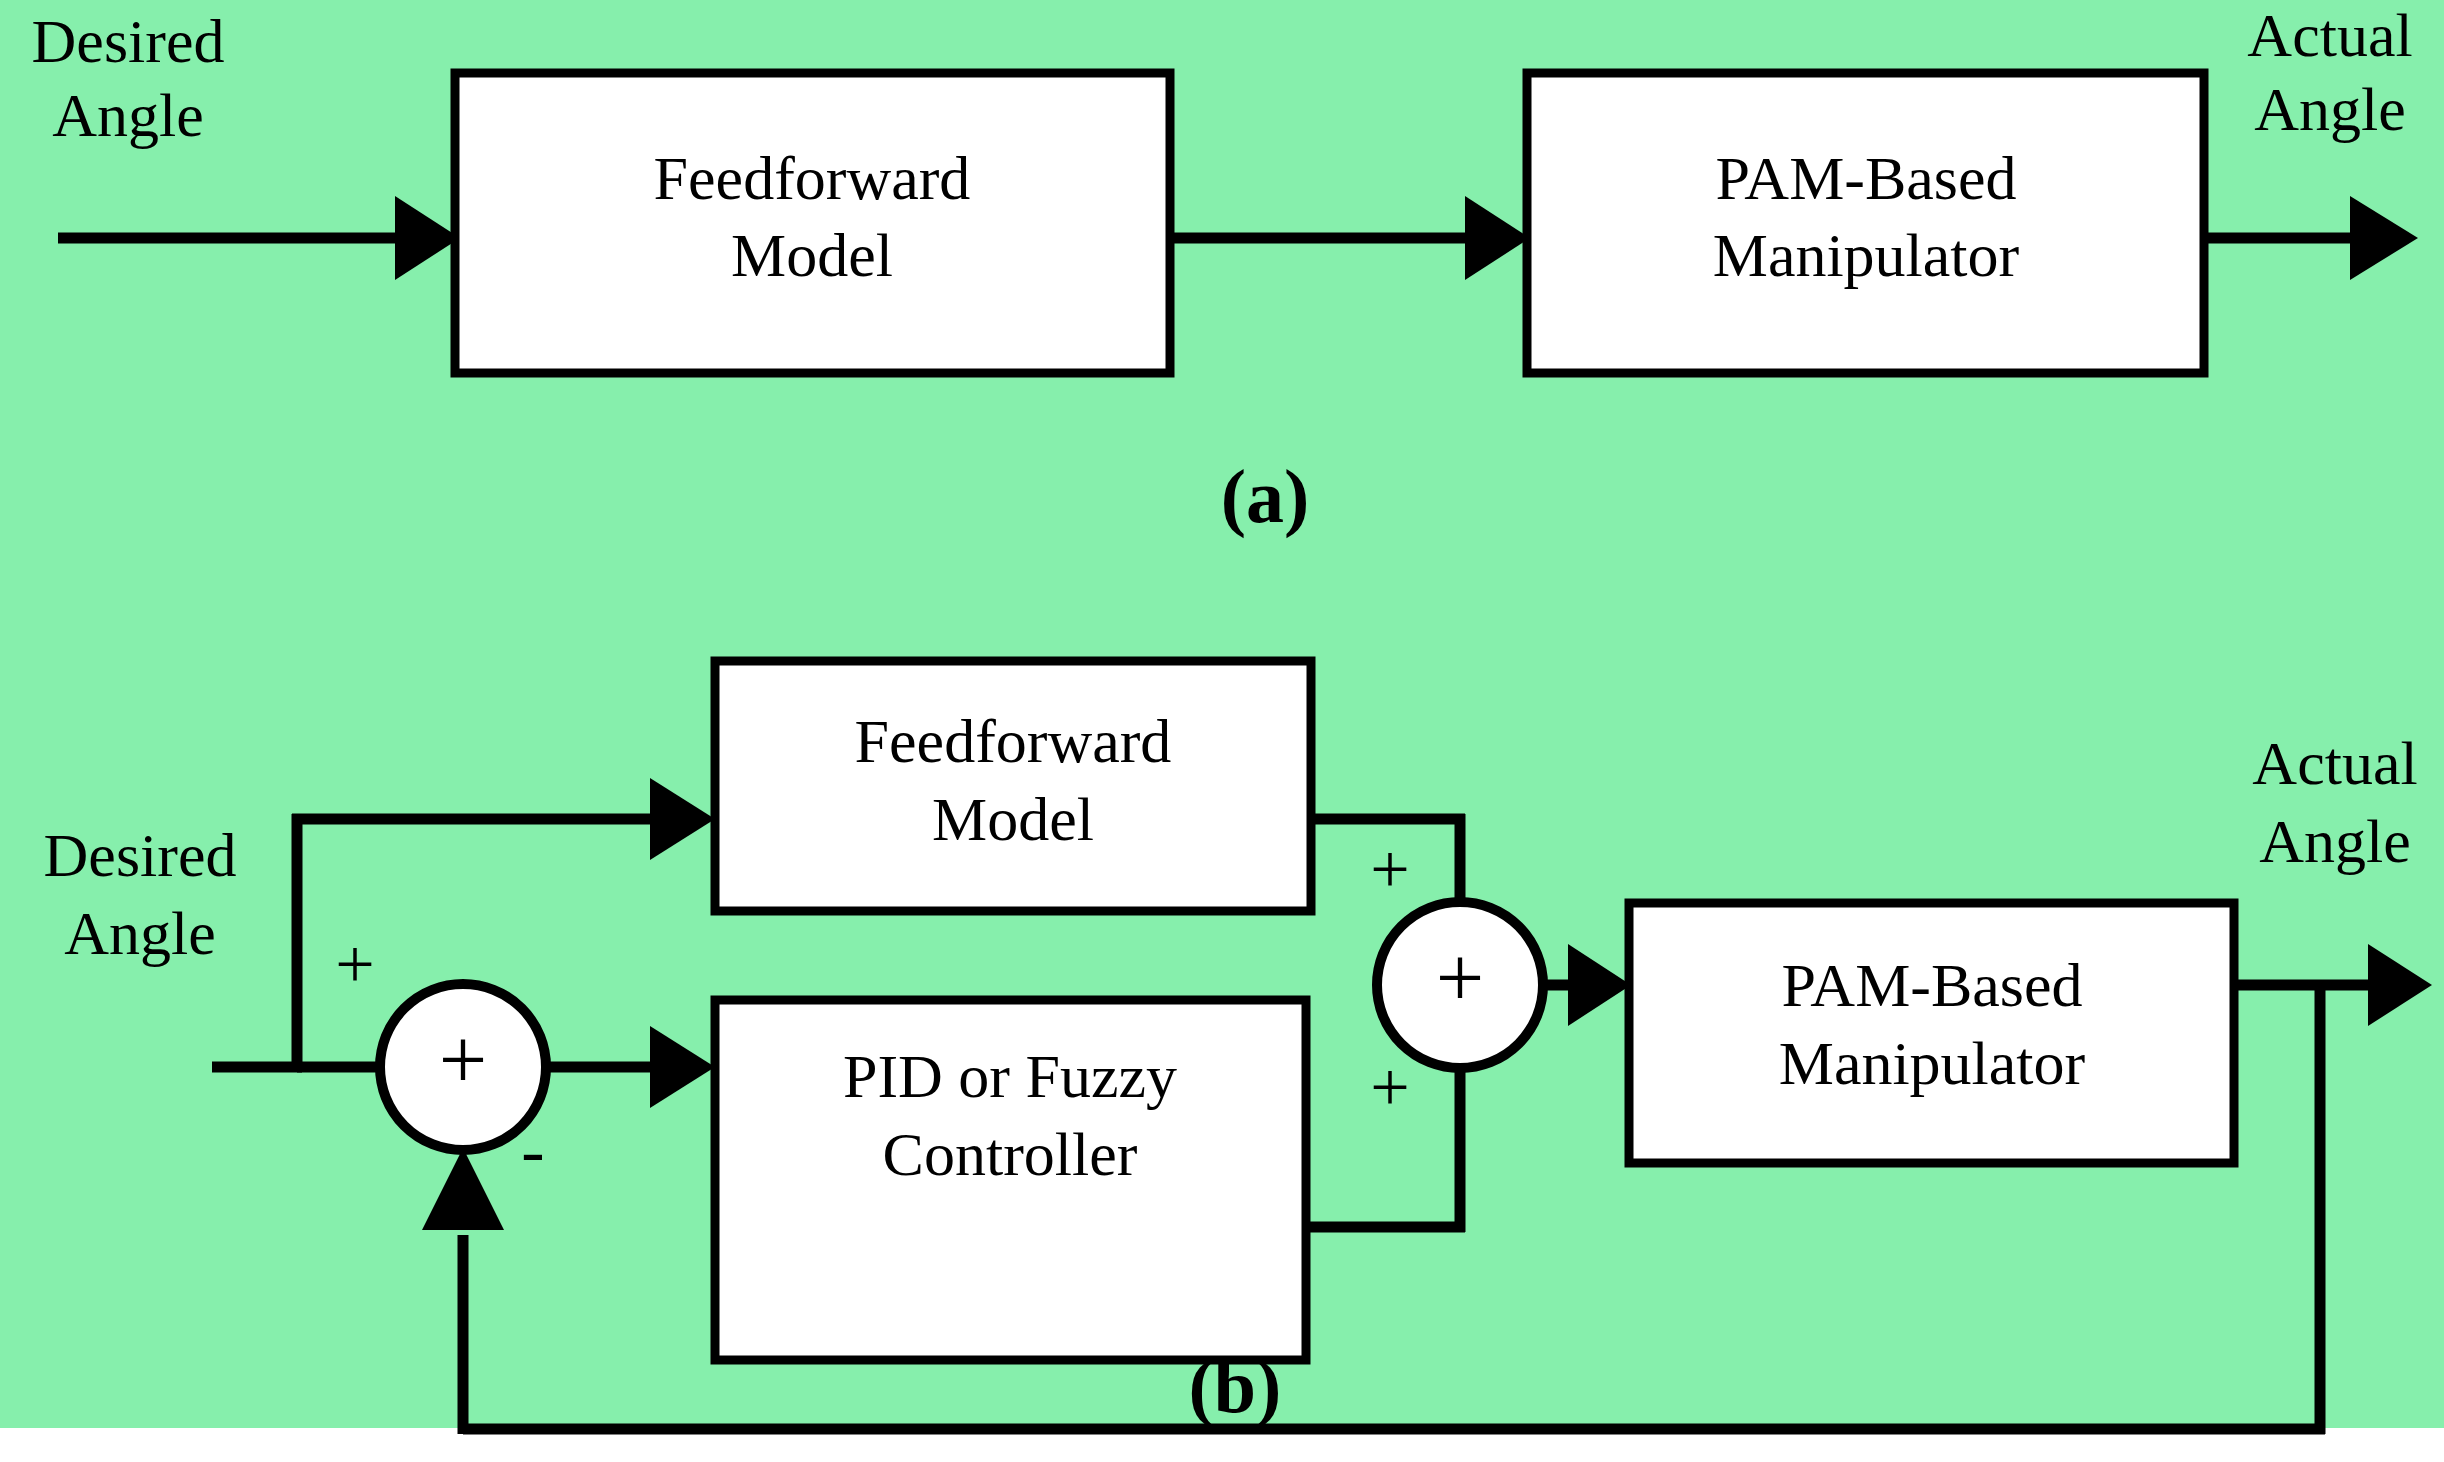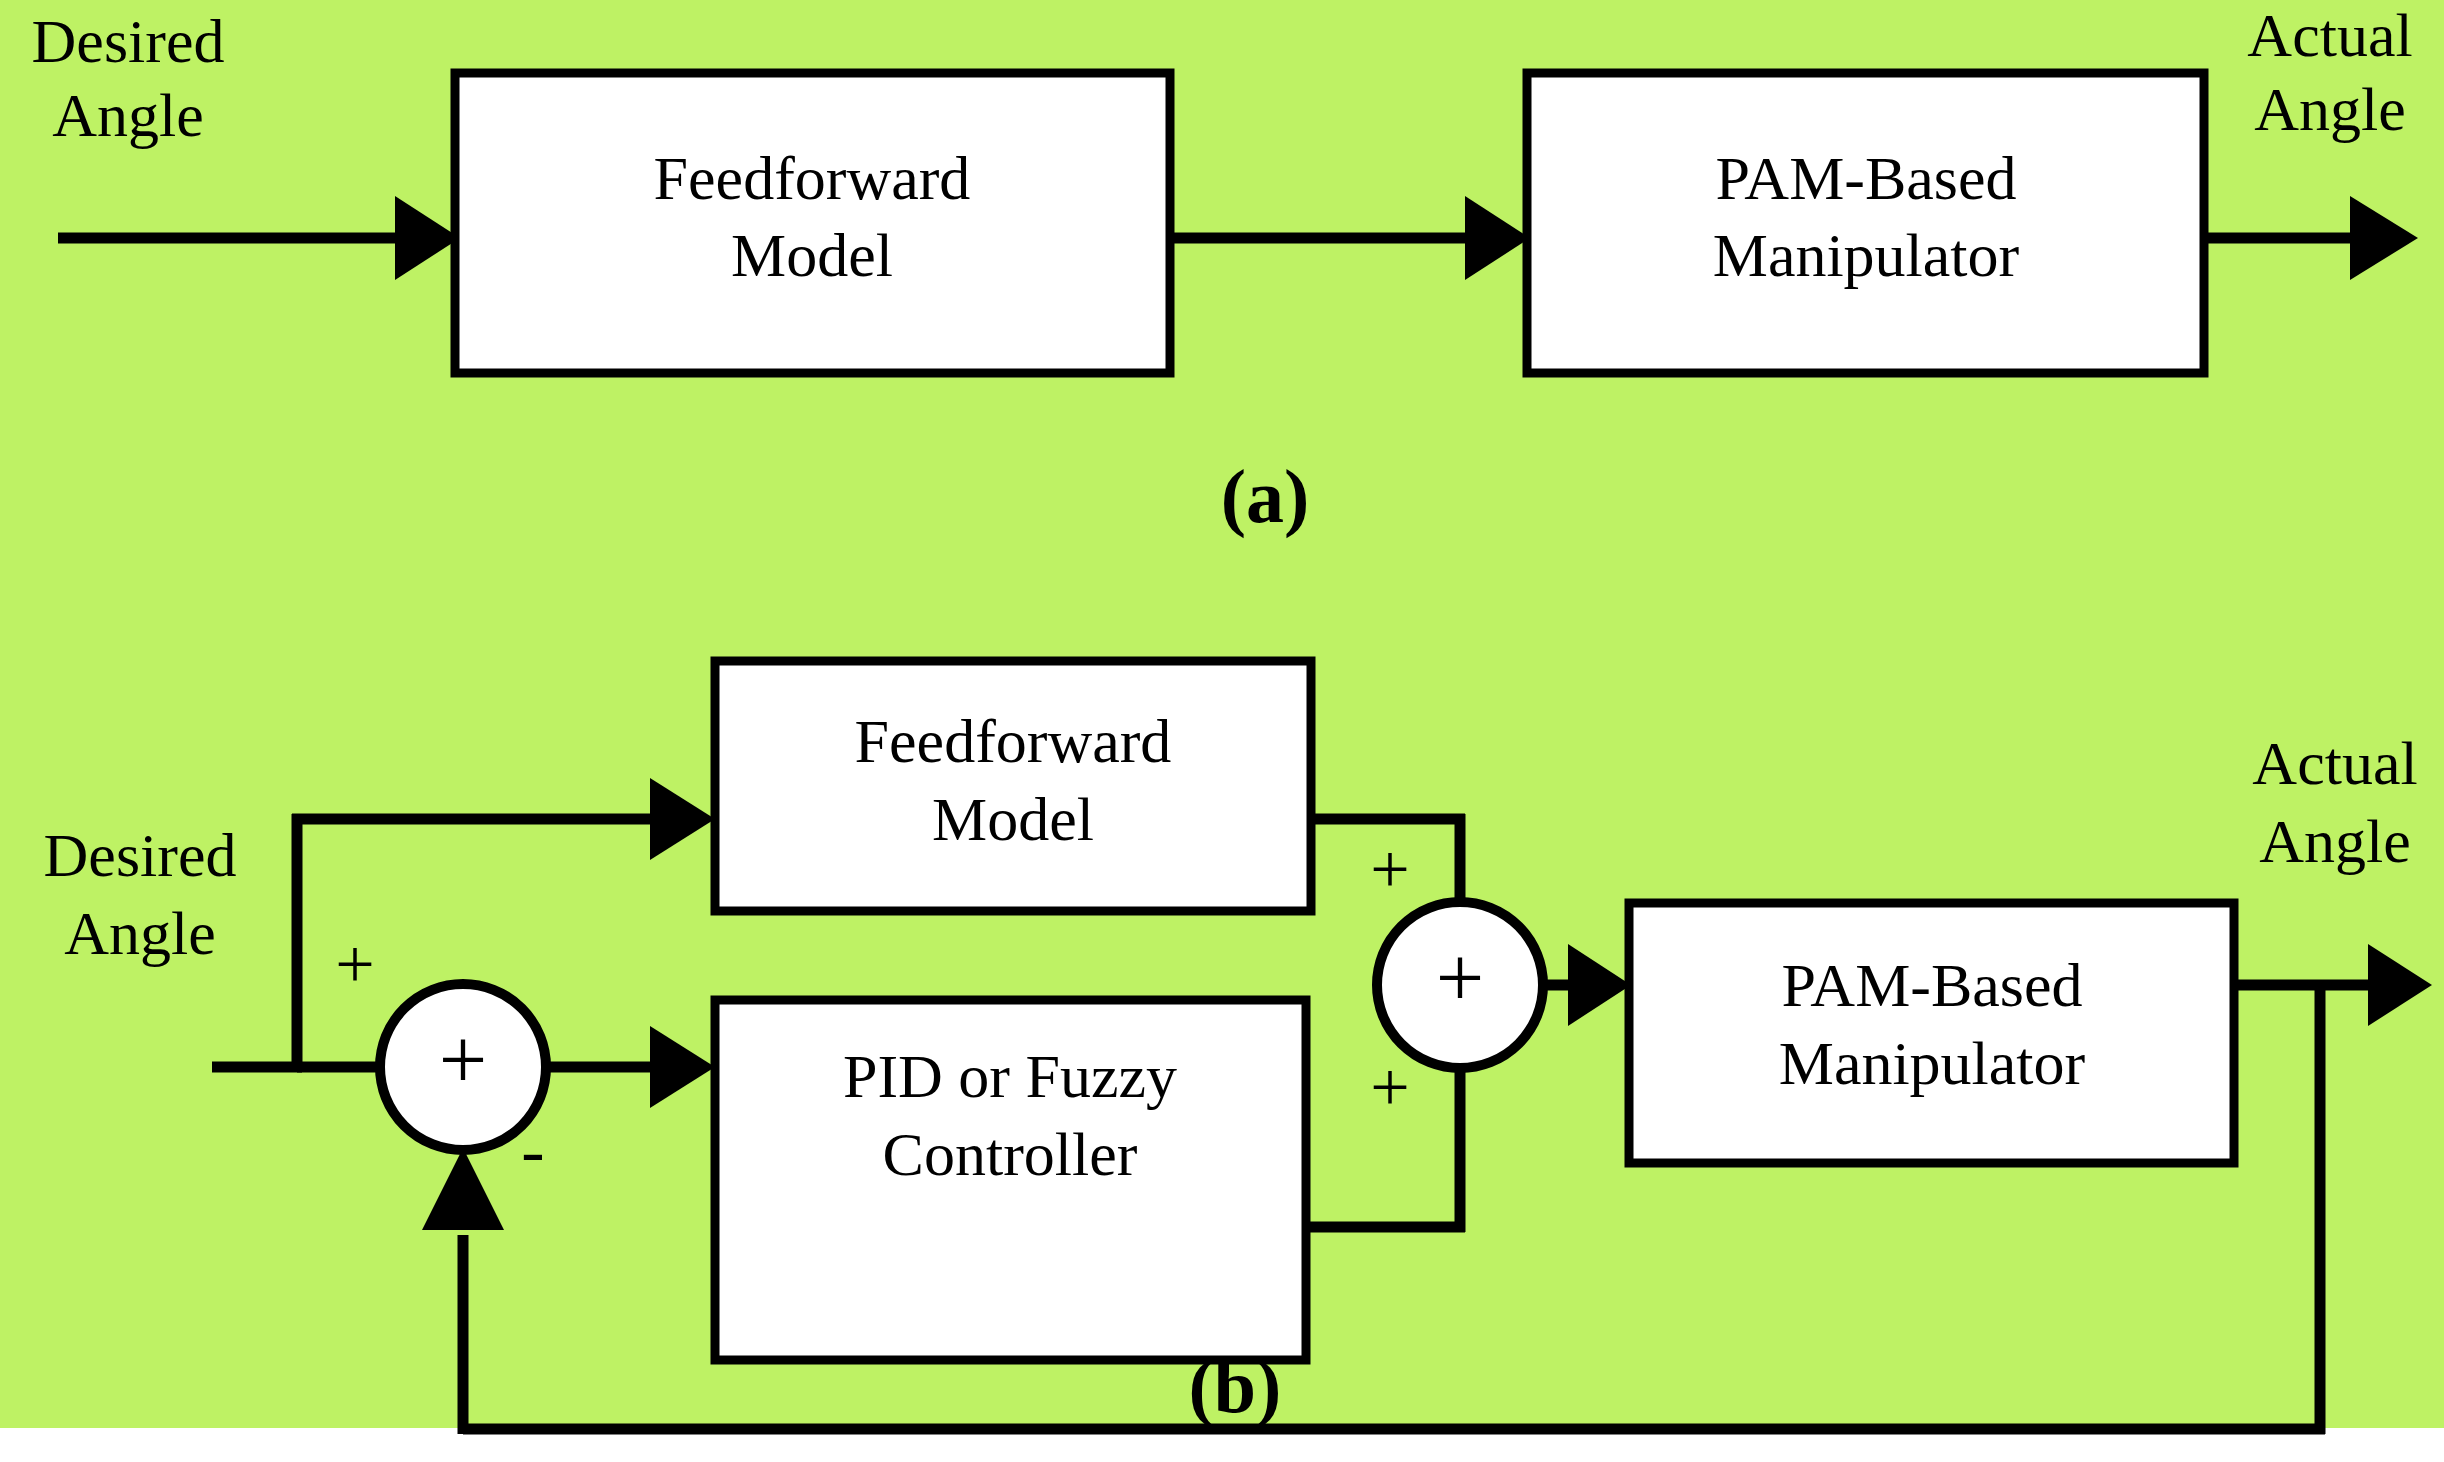--- a/index.html
+++ b/index.html
@@ -2,21 +2,21 @@
 <html><head>
 <meta charset="utf-8">
 <style>
   html,body{margin:0;padding:0;background:#ffffff;}
   body{
     width:2444px;height:1462px;
     font-family:"Liberation Serif","DejaVu Serif",serif;
     color:#000000;
     overflow:hidden;
   }
-  #stage{position:relative;width:2444px;height:1428px;background:#bef264;}
+  #stage{position:relative;width:2444px;height:1428px;background:#86efac;}
   svg#diagram{position:absolute;left:0;top:0;width:2444px;height:1462px;display:block;}
   .blk-label{
     font-family:"Liberation Serif","DejaVu Serif",serif;
     font-size:62px;
     fill:#000000;
     text-anchor:middle;
     dominant-baseline:middle;
   }
   .io-label{
     font-family:"Liberation Serif","DejaVu Serif",serif;

